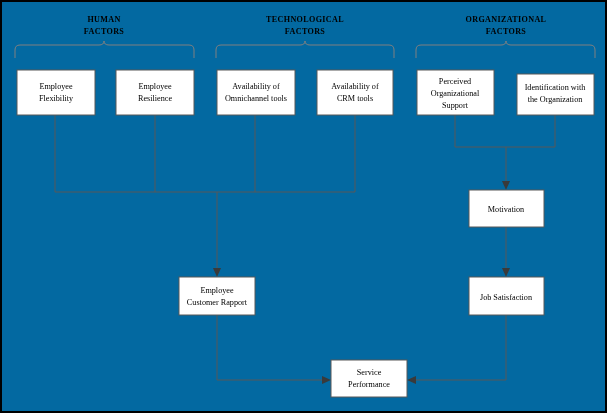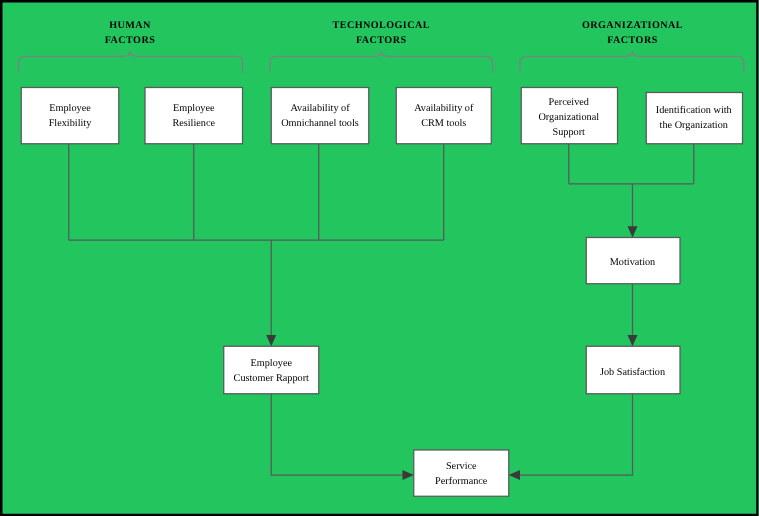--- a/index.html
+++ b/index.html
@@ -7,21 +7,21 @@
     padding: 0;
     background: #ffffff;
   }
   body {
     font-family: "Liberation Serif", "DejaVu Serif", serif;
   }
   #canvas {
     position: relative;
     width: 607px;
     height: 413px;
-    background: #22c55e;
+    background: #0369a1;
     box-sizing: border-box;
     border: 2px solid #000000;
     overflow: hidden;
   }
   #diagram {
     position: absolute;
     left: 0;
     top: 0;
     width: 607px;
     height: 413px;

